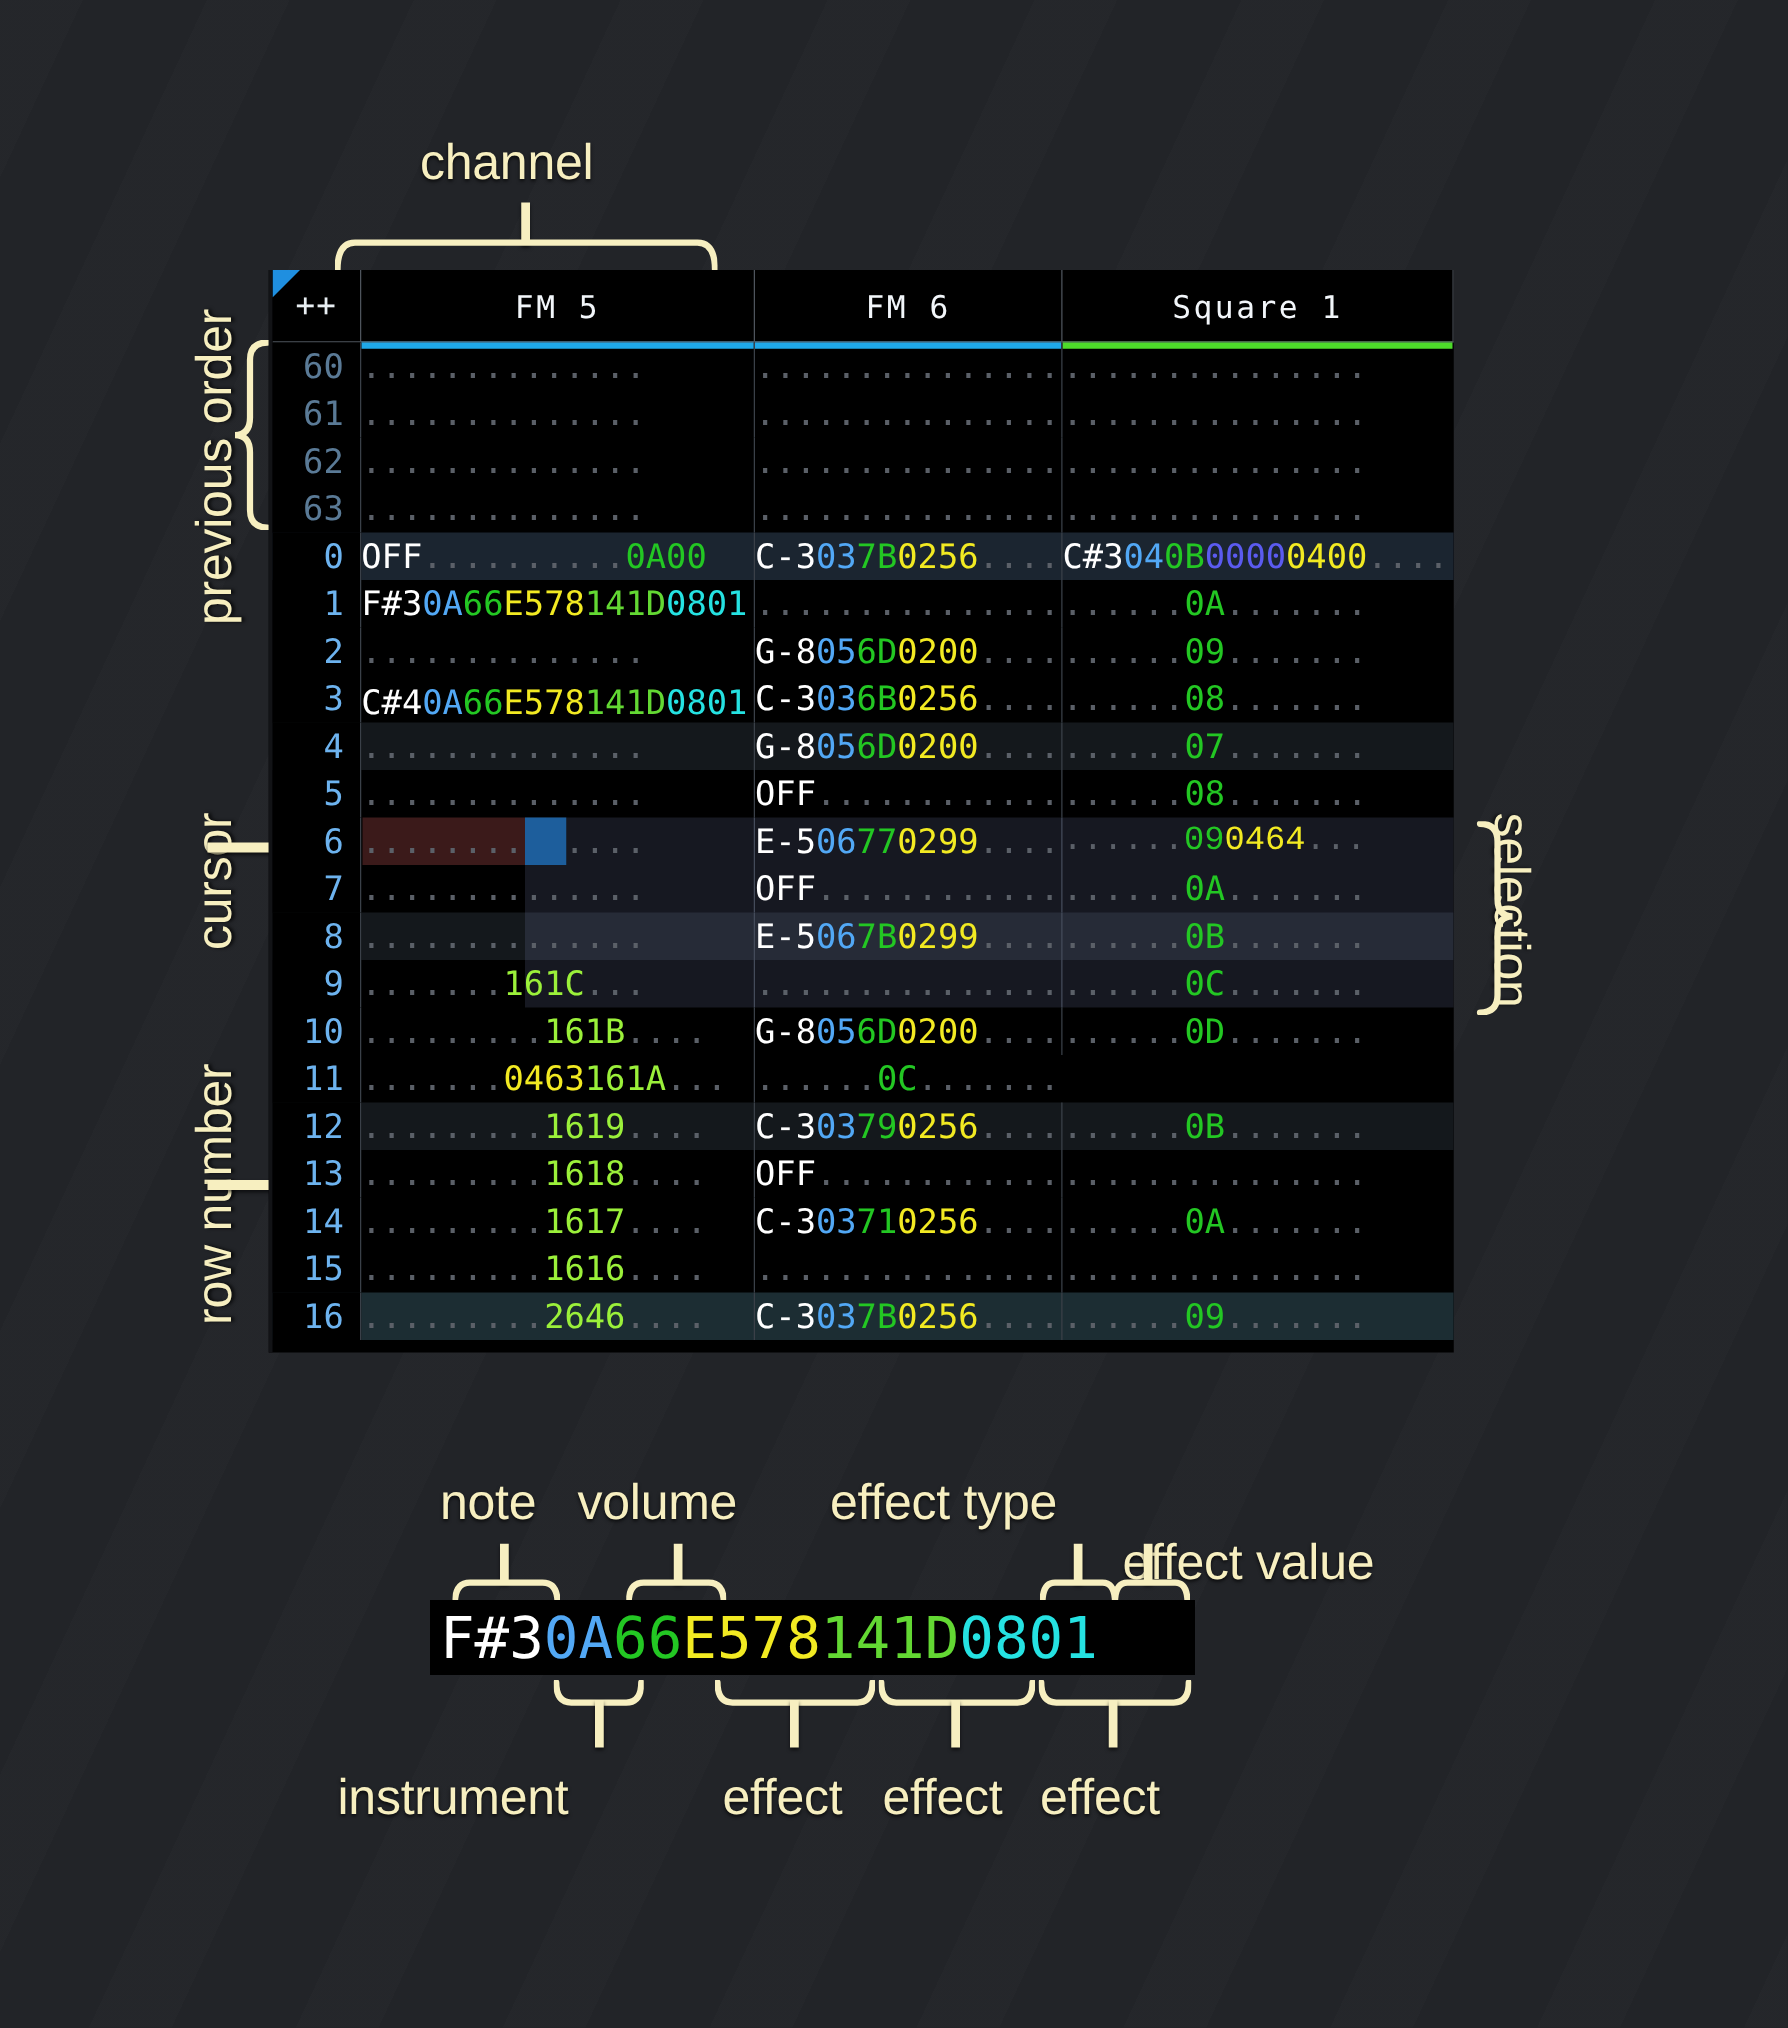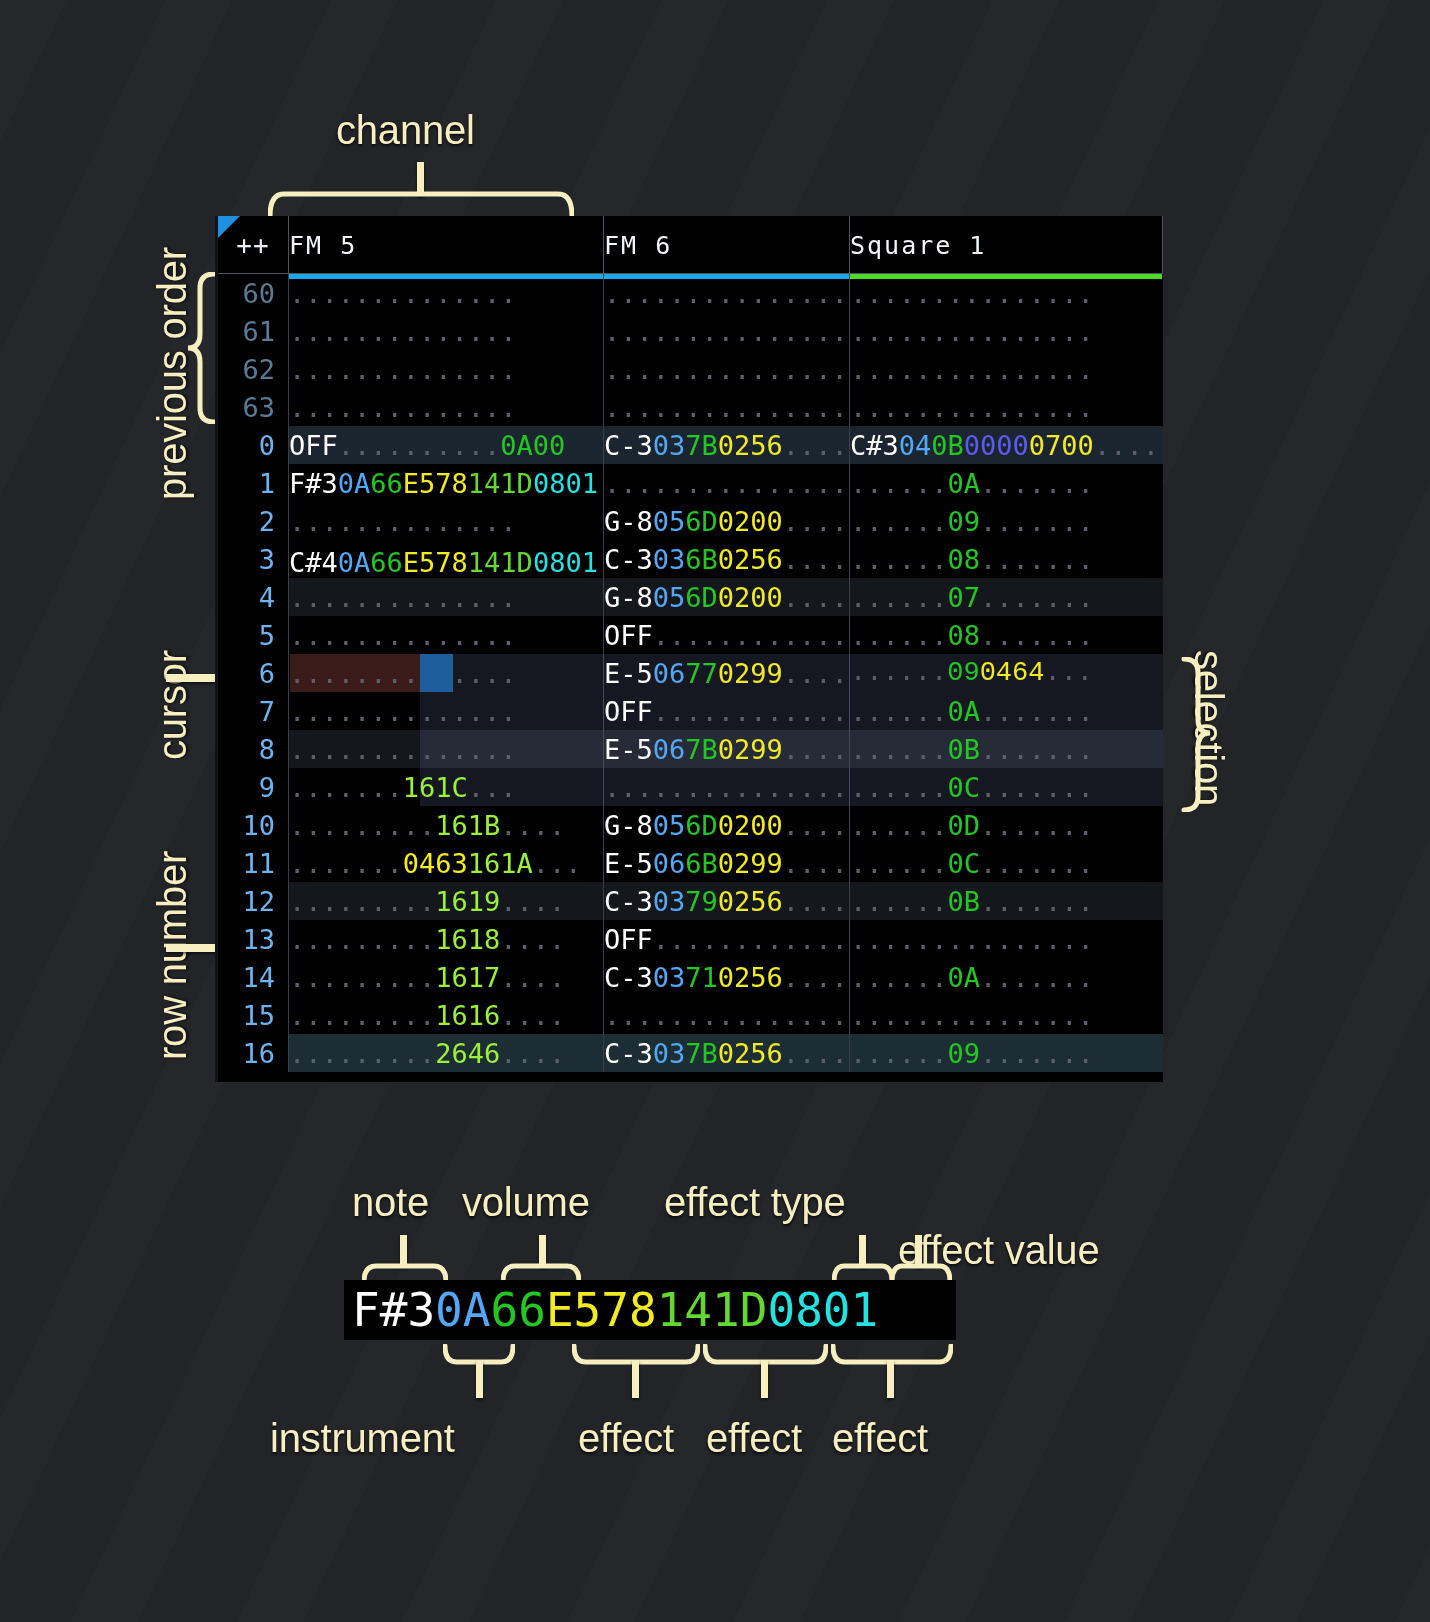--- a/index.html
+++ b/index.html
@@ -57,21 +57,21 @@
     display: flex; height: 58px; align-items: center;
     background: #000; position: relative;
   }
   .hdr-rownum {
     width: 71px; flex: 0 0 71px; height: 100%;
     display: flex; align-items: center; justify-content: center;
     color: #e8eef2; font-size: 26px; letter-spacing: 1px;
     border-right: 1px solid #4e545c;
   }
   .hdr-ch {
-    height: 100%; display: flex; align-items: center; 
+    height: 100%; display: flex; align-items: center; justify-content: center;
     color: #f2f6fa; font-size: 25px; letter-spacing: 2px;
     border-right: 1px solid #4e545c; position: relative;
   }
   .hdr-ch:last-child { border-right: none; }
   .hdr-underline { position: absolute; left: 0; right: 0; bottom: -5px; height: 6px; }
   .hdr-sep { height: 1px; background: #4e545c; position: absolute; left: 0; right: 0; bottom: 0; }
 
   #grid { position: relative; }
   .row {
     display: flex; height: 38px; align-items: center; position: relative;
@@ -216,21 +216,21 @@
           <div class="cell" style="flex: 0 0 315px; width: 315px;"><span class="txt"><span class="c-dot">..............</span></span></div>
           <div class="cell" style="flex: 0 0 246px; width: 246px;"><span class="txt"><span class="c-dot">...............</span></span></div>
           <div class="cell" style="flex: 1 1 auto;"><span class="txt"><span class="c-dot">...............</span></span></div>
         </div>
       </div>
       <div class="row bg-beat">
         <div class="rownum cur">0</div>
         <div class="cells">
           <div class="cell" style="flex: 0 0 315px; width: 315px;"><span class="txt"><span class="c-note">OFF</span><span class="c-dot">..........</span><span class="c-vol">0A00</span></span></div>
           <div class="cell" style="flex: 0 0 246px; width: 246px;"><span class="txt"><span class="c-note">C-3</span><span class="c-ins">03</span><span class="c-vol">7B</span><span class="c-fx1">0256</span><span class="c-dot">....</span></span></div>
-          <div class="cell" style="flex: 1 1 auto;"><span class="txt"><span class="c-note">C#3</span><span class="c-ins">04</span><span class="c-vol">0B</span><span class="c-fx4">0000</span><span class="c-fx1">0700</span><span class="c-dot">....</span></span></div>
+          <div class="cell" style="flex: 1 1 auto;"><span class="txt"><span class="c-note">C#3</span><span class="c-ins">04</span><span class="c-vol">0B</span><span class="c-fx4">0000</span><span class="c-fx1">0400</span><span class="c-dot">....</span></span></div>
         </div>
       </div>
       <div class="row ">
         <div class="rownum cur">1</div>
         <div class="cells">
           <div class="cell" style="flex: 0 0 315px; width: 315px;"><span class="txt"><span class="c-note">F#3</span><span class="c-ins">0A</span><span class="c-vol">66</span><span class="c-fx1">E578</span><span class="c-fx2">141D</span><span class="c-fx3">0801</span></span></div>
           <div class="cell" style="flex: 0 0 246px; width: 246px;"><span class="txt"><span class="c-dot">...............</span></span></div>
           <div class="cell" style="flex: 1 1 auto;"><span class="txt"><span class="c-dot">......</span><span class="c-vol">0A</span><span class="c-dot">.......</span></span></div>
         </div>
       </div>
@@ -303,21 +303,20 @@
         <div class="cells">
           <div class="cell" style="flex: 0 0 315px; width: 315px;"><span class="txt"><span class="c-dot">.........</span><span class="c-fxg">161B</span><span class="c-dot">....</span></span></div>
           <div class="cell" style="flex: 0 0 246px; width: 246px;"><span class="txt"><span class="c-note">G-8</span><span class="c-ins">05</span><span class="c-vol">6D</span><span class="c-fx1">0200</span><span class="c-dot">....</span></span></div>
           <div class="cell" style="flex: 1 1 auto;"><span class="txt"><span class="c-dot">......</span><span class="c-vol">0D</span><span class="c-dot">.......</span></span></div>
         </div>
       </div>
       <div class="row ">
         <div class="rownum cur">11</div>
         <div class="cells">
           <div class="cell" style="flex: 0 0 315px; width: 315px;"><span class="txt"><span class="c-dot">.......</span><span class="c-fx1">0463</span><span class="c-fxg">161A</span><span class="c-dot">...</span></span></div>
-          <div class="cell" style="flex: 0 0 246px; width: 246px;"><span class="txt"><span class="c-note">E-5</span><span class="c-ins">06</span><span class="c-vol">6B</span><span class="c-fx1">0299</span><span class="c-dot">....</span></span></div>
           <div class="cell" style="flex: 1 1 auto;"><span class="txt"><span class="c-dot">......</span><span class="c-vol">0C</span><span class="c-dot">.......</span></span></div>
         </div>
       </div>
       <div class="row bg-hl">
         <div class="rownum cur">12</div>
         <div class="cells">
           <div class="cell" style="flex: 0 0 315px; width: 315px;"><span class="txt"><span class="c-dot">.........</span><span class="c-fxg">1619</span><span class="c-dot">....</span></span></div>
           <div class="cell" style="flex: 0 0 246px; width: 246px;"><span class="txt"><span class="c-note">C-3</span><span class="c-ins">03</span><span class="c-vol">79</span><span class="c-fx1">0256</span><span class="c-dot">....</span></span></div>
           <div class="cell" style="flex: 1 1 auto;"><span class="txt"><span class="c-dot">......</span><span class="c-vol">0B</span><span class="c-dot">.......</span></span></div>
         </div>

